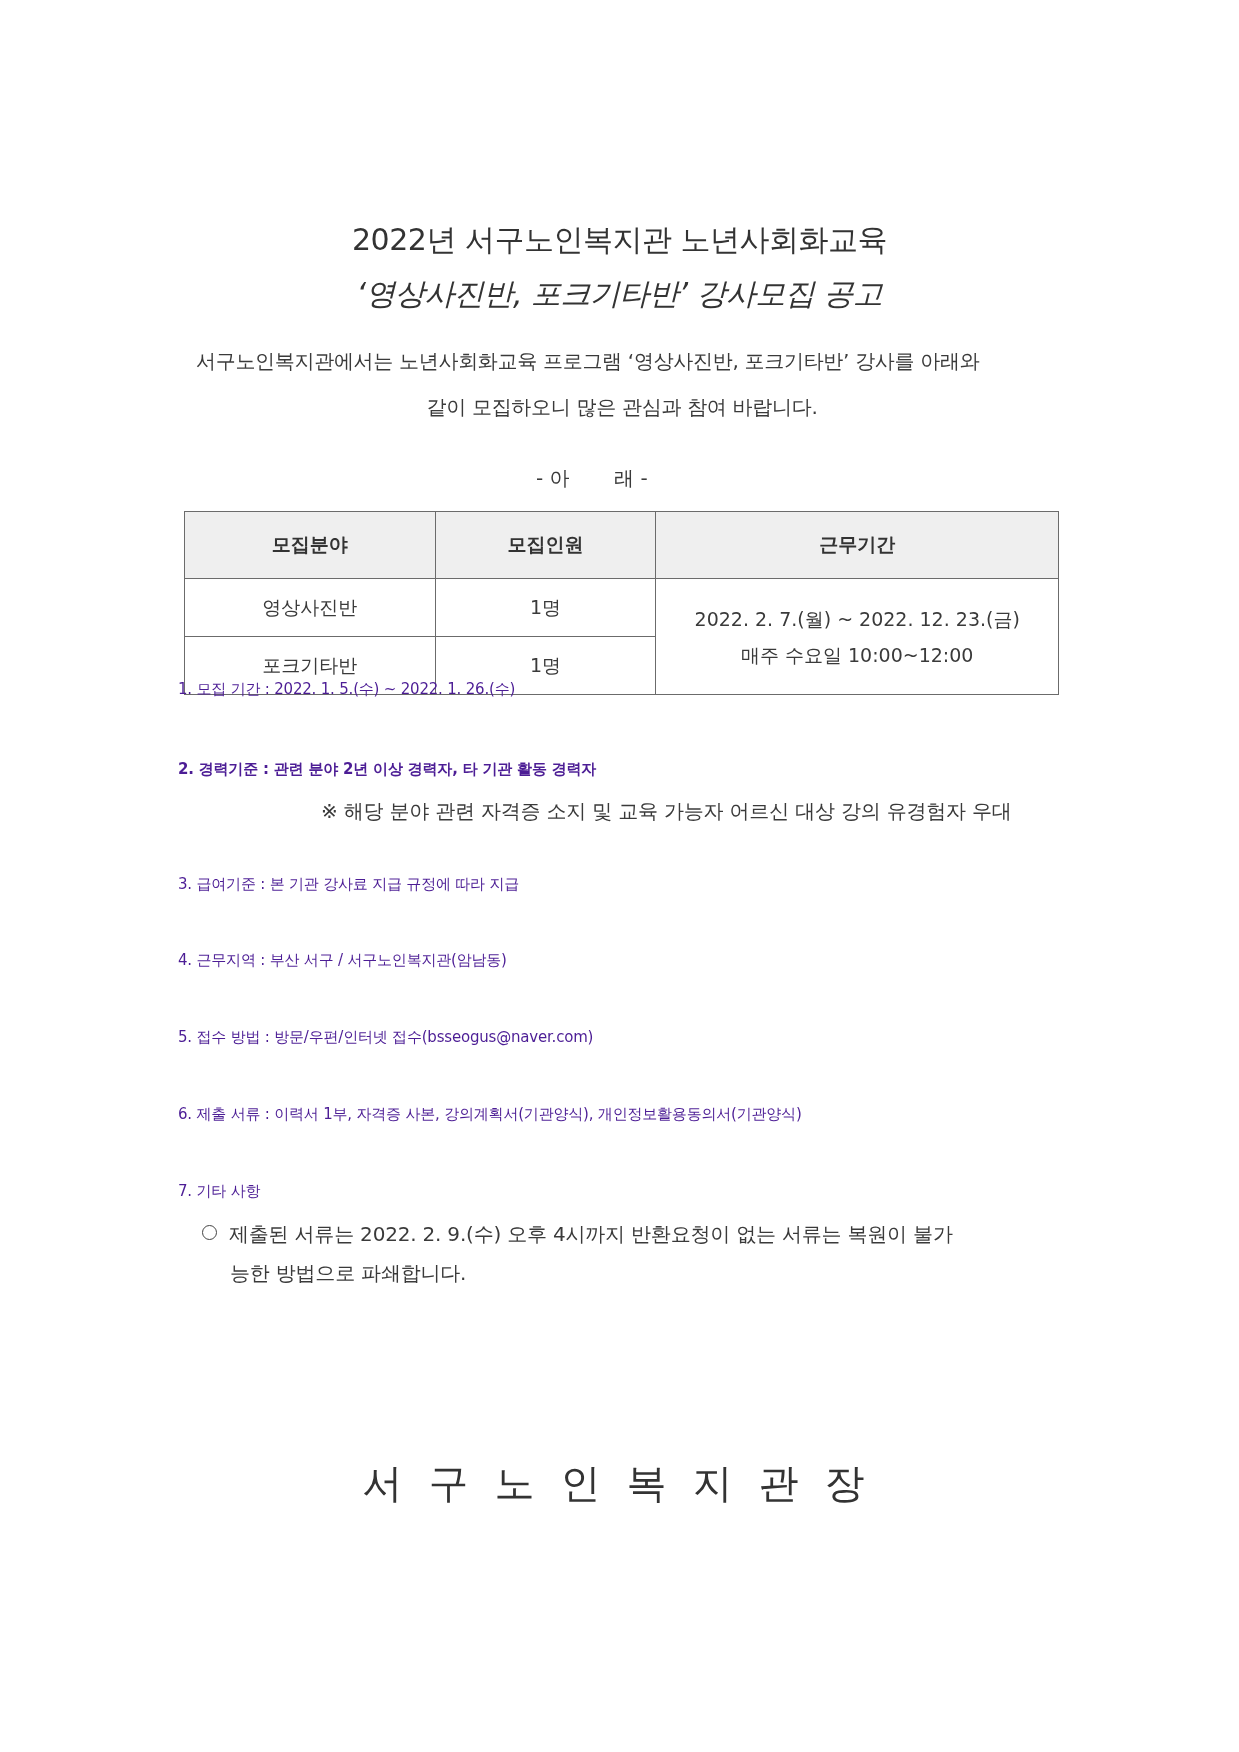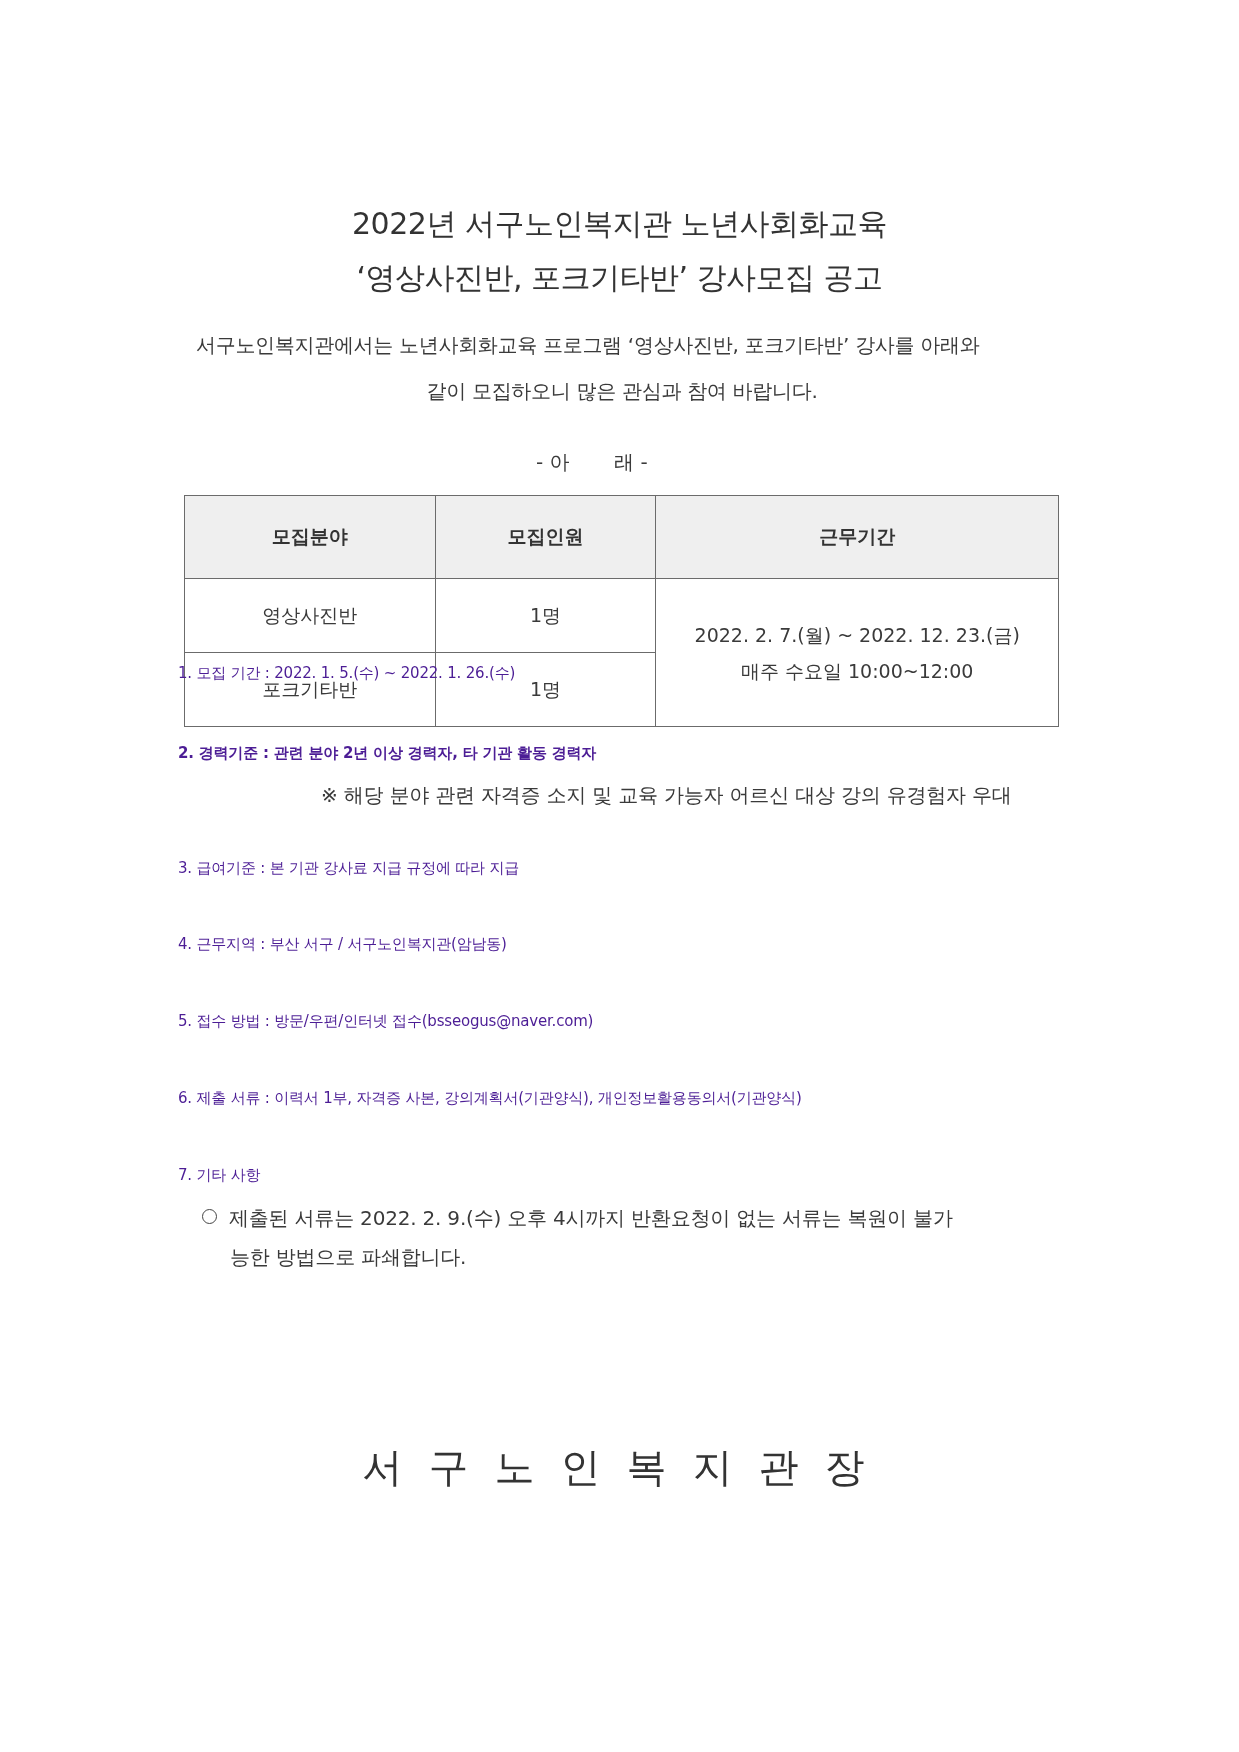--- a/index.html
+++ b/index.html
@@ -10,36 +10,36 @@
     body {
       width: 1239px;
       height: 1752px;
       position: relative;
       overflow: hidden;
       font-family: "DejaVu Sans", "Liberation Sans", sans-serif;
       color: #3a3a3a;
     }
     .page {
       position: absolute;
-      left: 0; top: 0;
+      left: 0; top: 16px;
       width: 1239px;
       height: 1525px;
     }
     .title {
       position: absolute;
       left: 0;
       width: 1239px;
       text-align: center;
       font-size: 30px;
       color: #333;
       letter-spacing: -0.5px;
       white-space: nowrap;
     }
     .title.l1 { top: 204px; }
-    .title.l2 { top: 258px; }
+    .title.l2 { top: 258px; font-style: italic; }
 
     .intro {
       position: absolute;
       left: 182px;
       width: 880px;
       font-size: 20px;
       color: #3a3a3a;
       white-space: nowrap;
       letter-spacing: -0.3px;
     }
@@ -60,21 +60,21 @@
       left: 184px;
       top: 495px;
       width: 875px;
       border-collapse: collapse;
       font-size: 19px;
       color: #3a3a3a;
     }
     table.recruit th, table.recruit td {
       border: 1.5px solid #6b6b6b;
       text-align: center;
-      padding: 16px;
+      padding: 8px;
       font-weight: normal;
     }
     table.recruit th {
       background: #efefef;
       height: 50px;
       font-weight: bold;
       color: #333;
     }
     table.recruit td {
       height: 41px;

